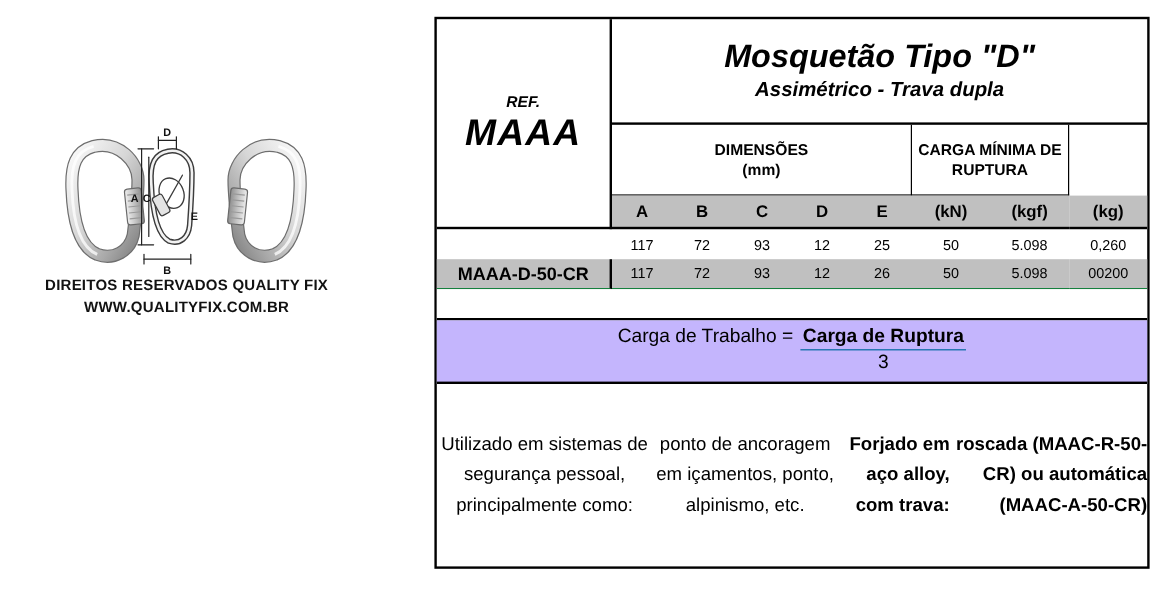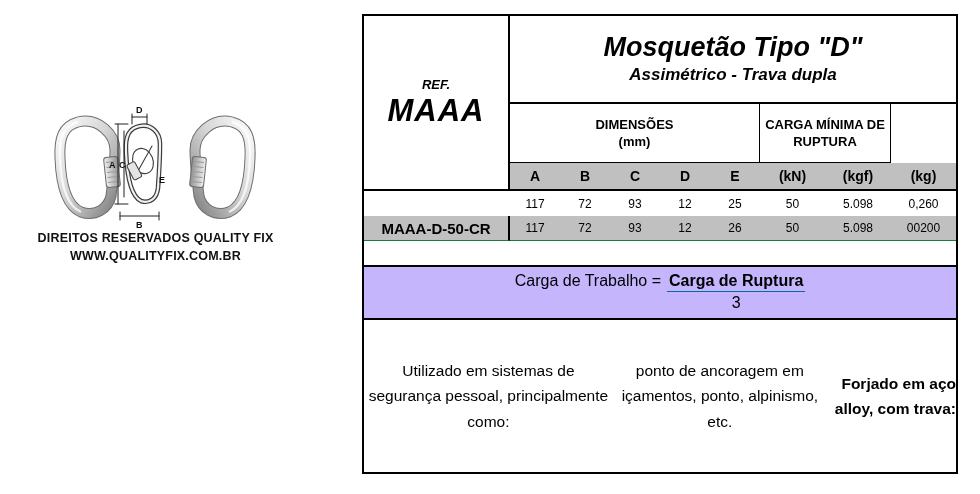--- a/index.html
+++ b/index.html
@@ -181,16 +181,17 @@
       <span class="frac">
         <span class="num">Carga de Ruptura</span>
         <span class="den">3</span>
       </span>
     </div>
 
     <div class="notes">
       <div>Utilizado em sistemas de segurança pessoal, principalmente como:</div>
       <div>ponto de ancoragem em içamentos, ponto, alpinismo, etc.</div>
       <div class="b">Forjado em aço alloy, com trava:</div>
+      <div class="b">roscada (MAAC-R-50-CR) ou automática (MAAC-A-50-CR)</div>
     </div>
 
   </div>
 </div>
 
 </body></html>

